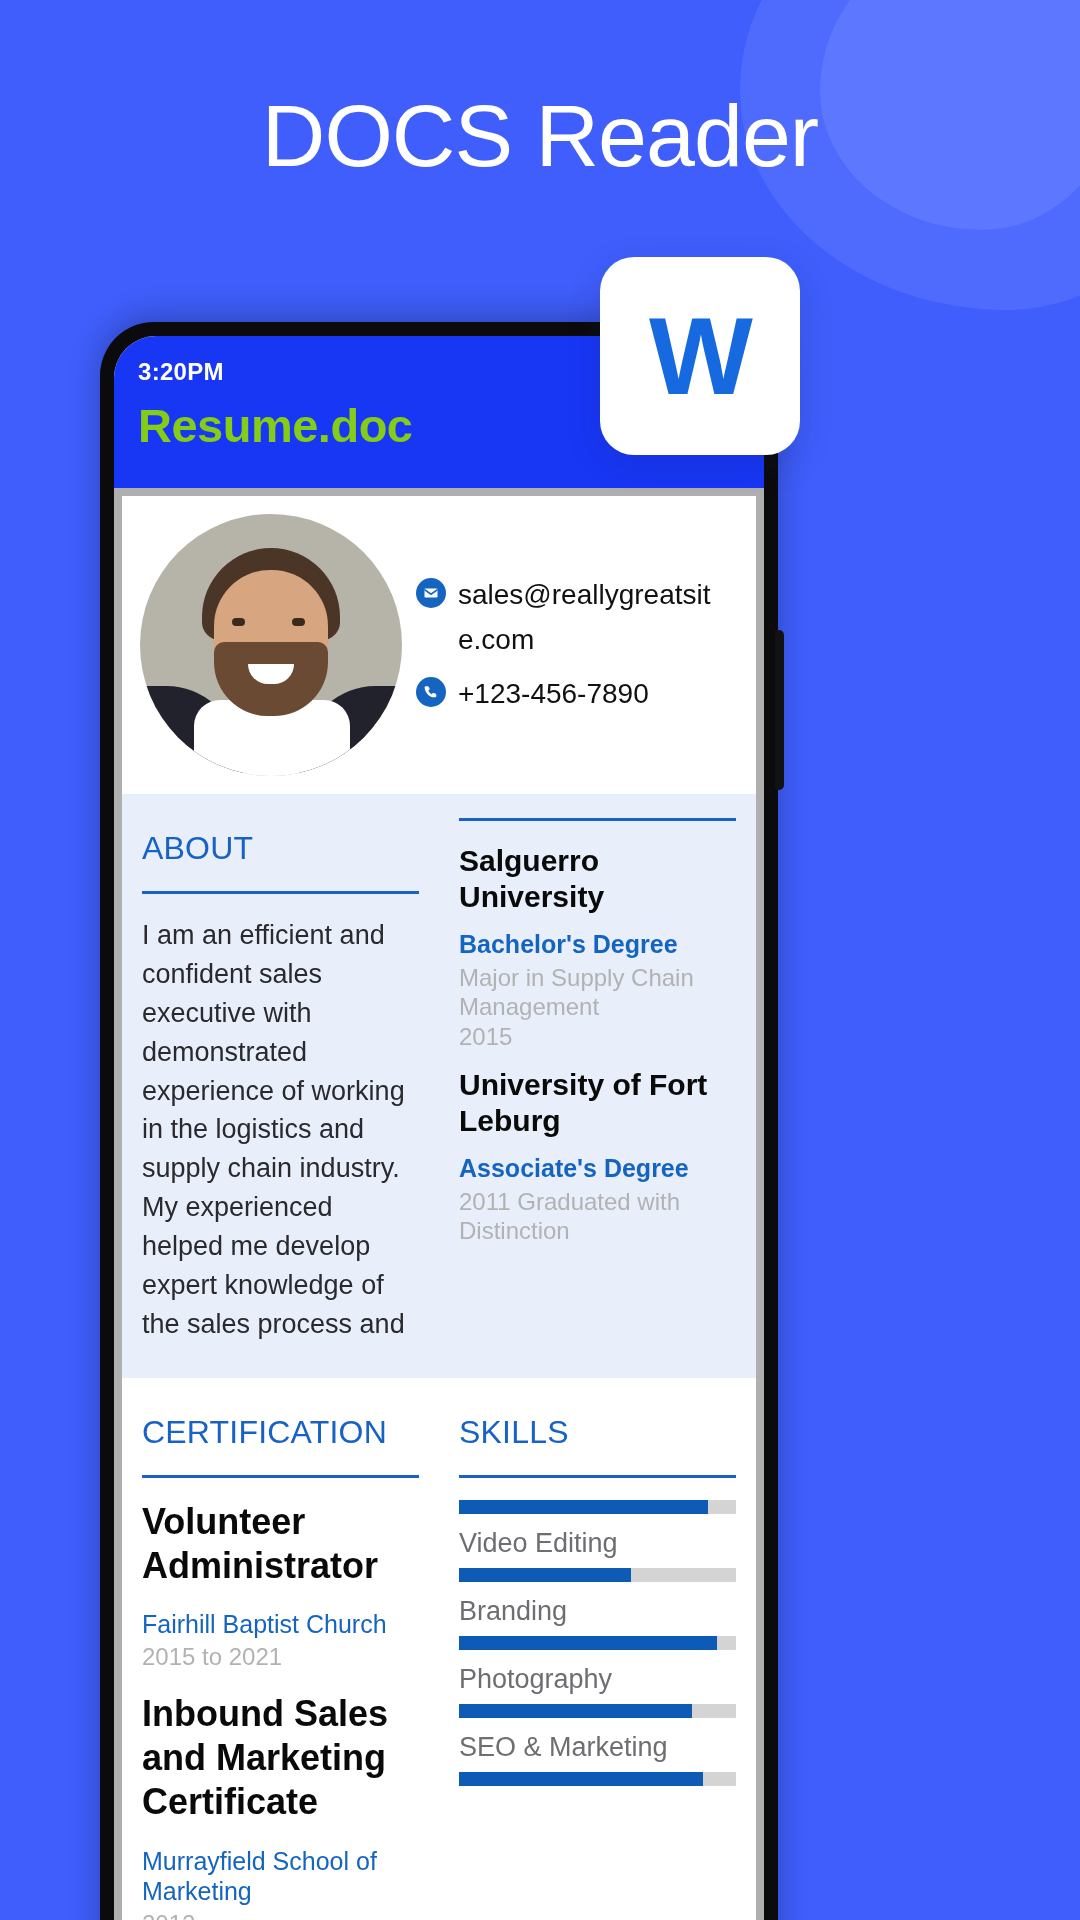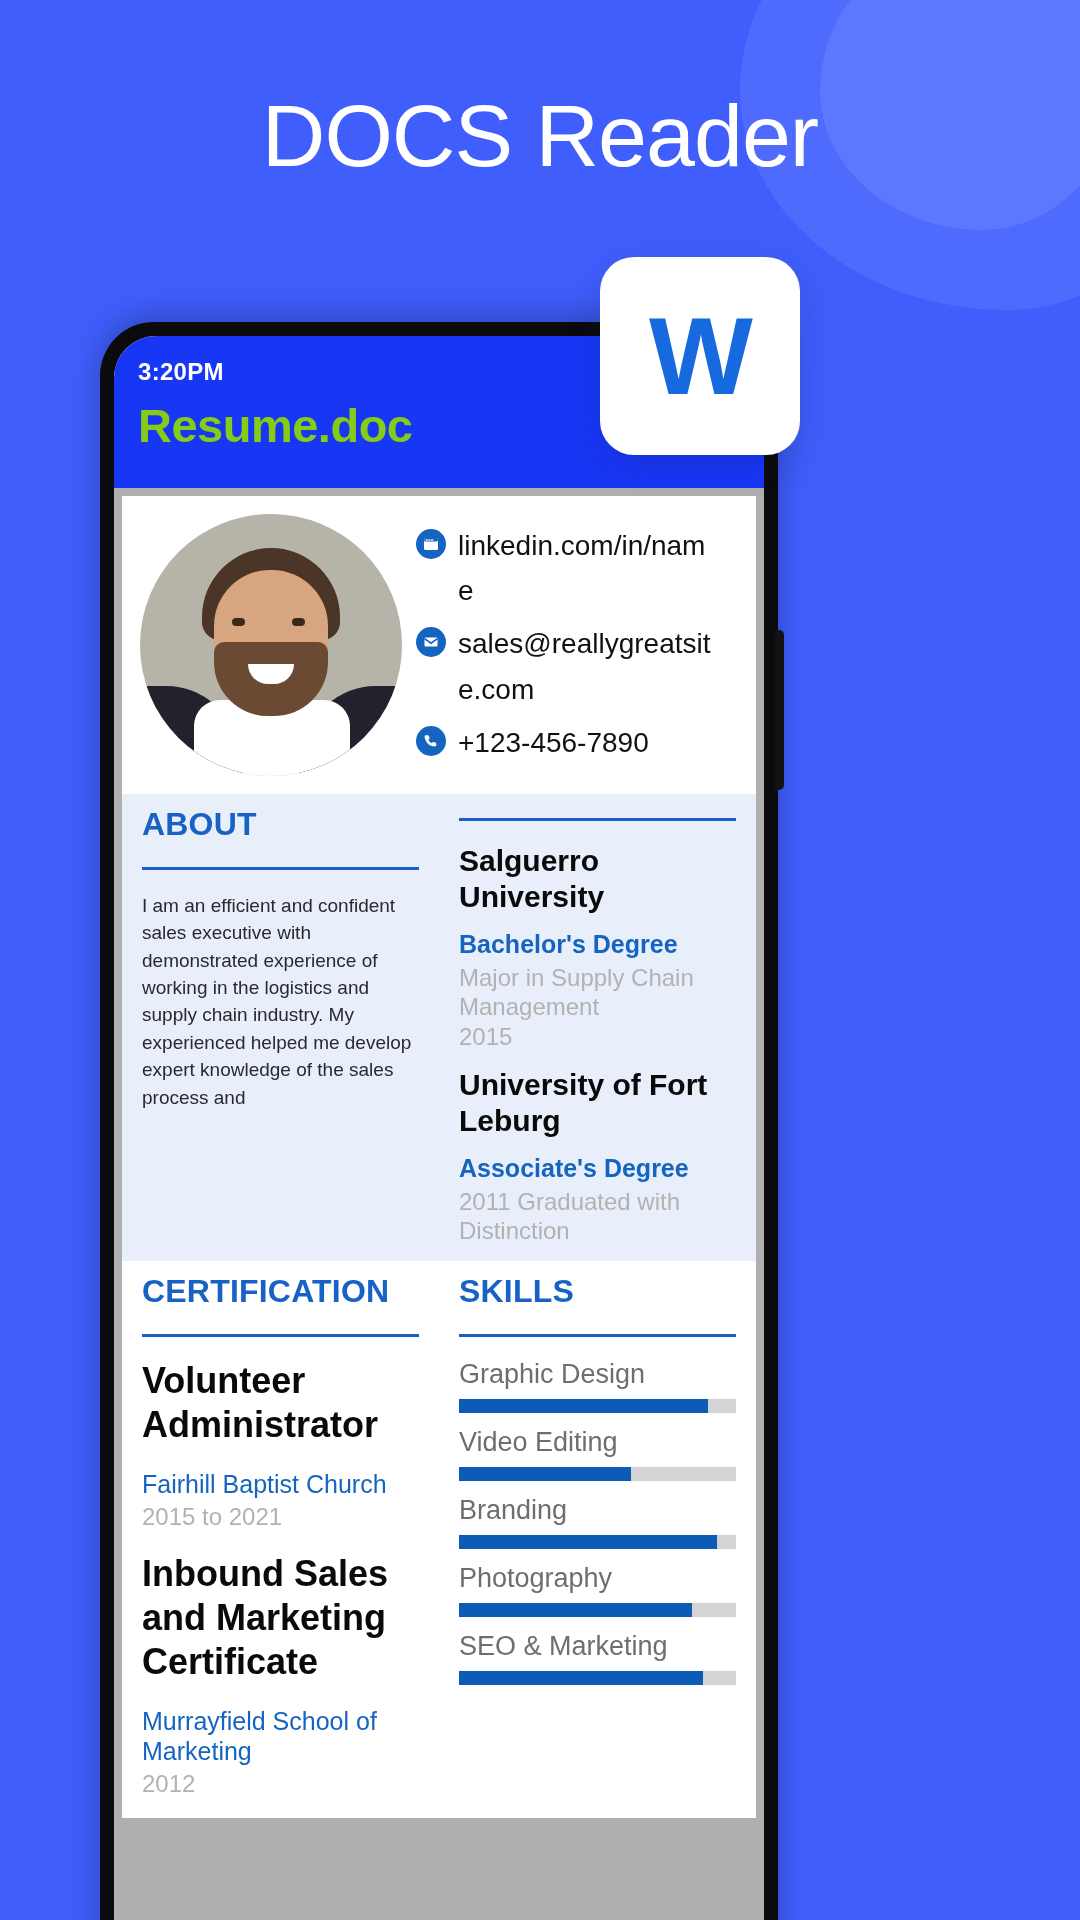--- a/index.html
+++ b/index.html
@@ -213,36 +213,36 @@
     display: flex;
     gap: 0;
   }
   .col { width: 50%; padding: 0 20px; }
   .band-light { background: #E8EFFB; }
   .band-white { background: #FFFFFF; }
 
   .sec-title {
     color: #1862C6;
     font-size: 32px;
-    font-weight: bold;
+    font-weight: normal;
     letter-spacing: .2px;
-    padding-top: 12px;
+    padding-top: 36px;
   }
   .sec-rule {
     height: 3px;
     background: #1862C6;
     margin-top: 24px;
     margin-bottom: 22px;
   }
 
   .about-text {
-    font-size: 19px;
+    font-size: 27px;
     color: #2A2A2E;
     line-height: 1.44;
-    padding-bottom: 23px;
+    padding-bottom: 34px;
   }
 
   .entry { margin-bottom: 16px; }
   .entry-title {
     font-size: 30px;
     font-weight: bold;
     color: #0A0A0A;
     line-height: 1.2;
     margin-bottom: 14px;
   }
@@ -332,32 +332,20 @@
             <div class="hair"></div>
             <div class="face"></div>
             <div class="beard"></div>
             <div class="mouth"></div>
             <div class="eye l"></div>
             <div class="eye r"></div>
           </div>
 
           <div class="contacts">
 
-            <div class="contact-row">
-              <span class="c-icon">
-                <svg width="18" height="18" viewBox="0 0 18 18">
-                  <rect x="2" y="3" width="14" height="12" rx="1.6" fill="#FFFFFF"></rect>
-                  <rect x="2" y="3" width="14" height="3.6" rx="1.6" fill="#1565C0"></rect>
-                  <rect x="3.6" y="4.3" width="2" height="1.4" fill="#FFFFFF"></rect>
-                  <rect x="6.4" y="4.3" width="2" height="1.4" fill="#FFFFFF"></rect>
-                  <rect x="9.2" y="4.3" width="2" height="1.4" fill="#FFFFFF"></rect>
-                </svg>
-              </span>
-              <span class="contact-text">linkedin.com/in/name</span>
-            </div>
 
             <div class="contact-row">
               <span class="c-icon">
                 <svg width="18" height="18" viewBox="0 0 18 18">
                   <rect x="2.5" y="4.5" width="13" height="9" rx="1.2" fill="#FFFFFF"></rect>
                   <path d="M2.5 5.6 L9 10.2 L15.5 5.6" fill="none" stroke="#1565C0" stroke-width="1.7"></path>
                 </svg>
               </span>
               <span class="contact-text">sales@reallygreatsite.com</span>
             </div>
@@ -415,21 +403,20 @@
               <div class="cert-sub">Murrayfield School of Marketing</div>
               <div class="cert-meta">2012</div>
             </div>
           </div>
 
           <div class="col">
             <div class="sec-title">SKILLS</div>
             <div class="sec-rule"></div>
 
             <div class="skill">
-              <div class="skill-name">Graphic Design</div>
               <div class="skill-track">
                 <div class="skill-fill" style="width: 90%;"></div>
               </div>
             </div>
 
 
             <div class="skill">
               <div class="skill-name">Video Editing</div>
               <div class="skill-track">
                 <div class="skill-fill" style="width: 62%;"></div>

